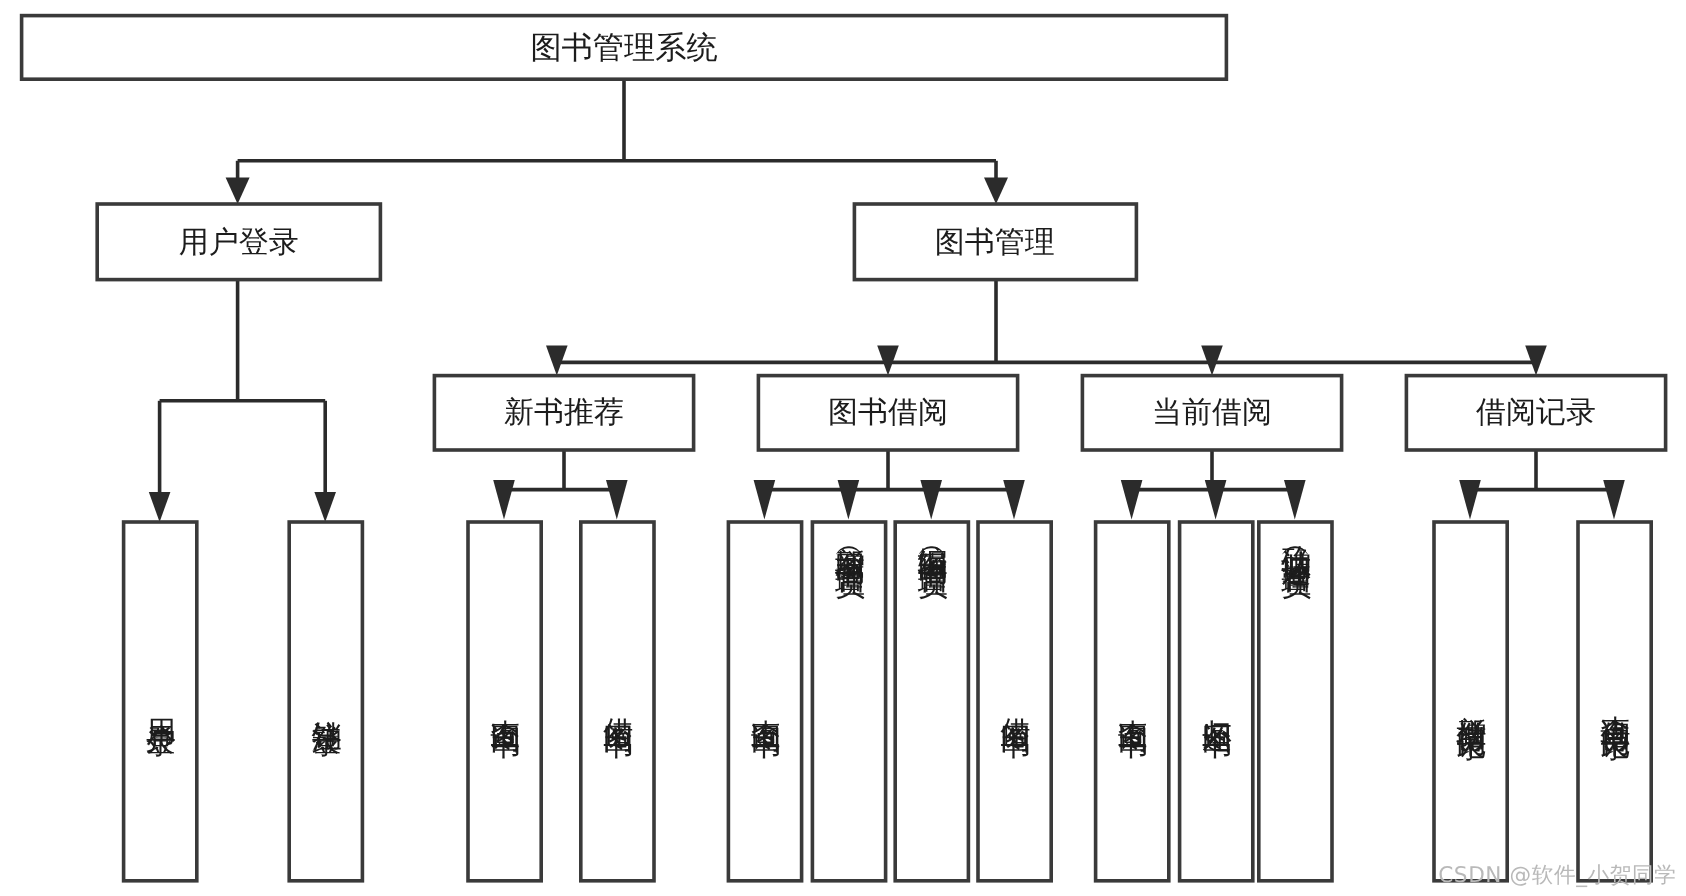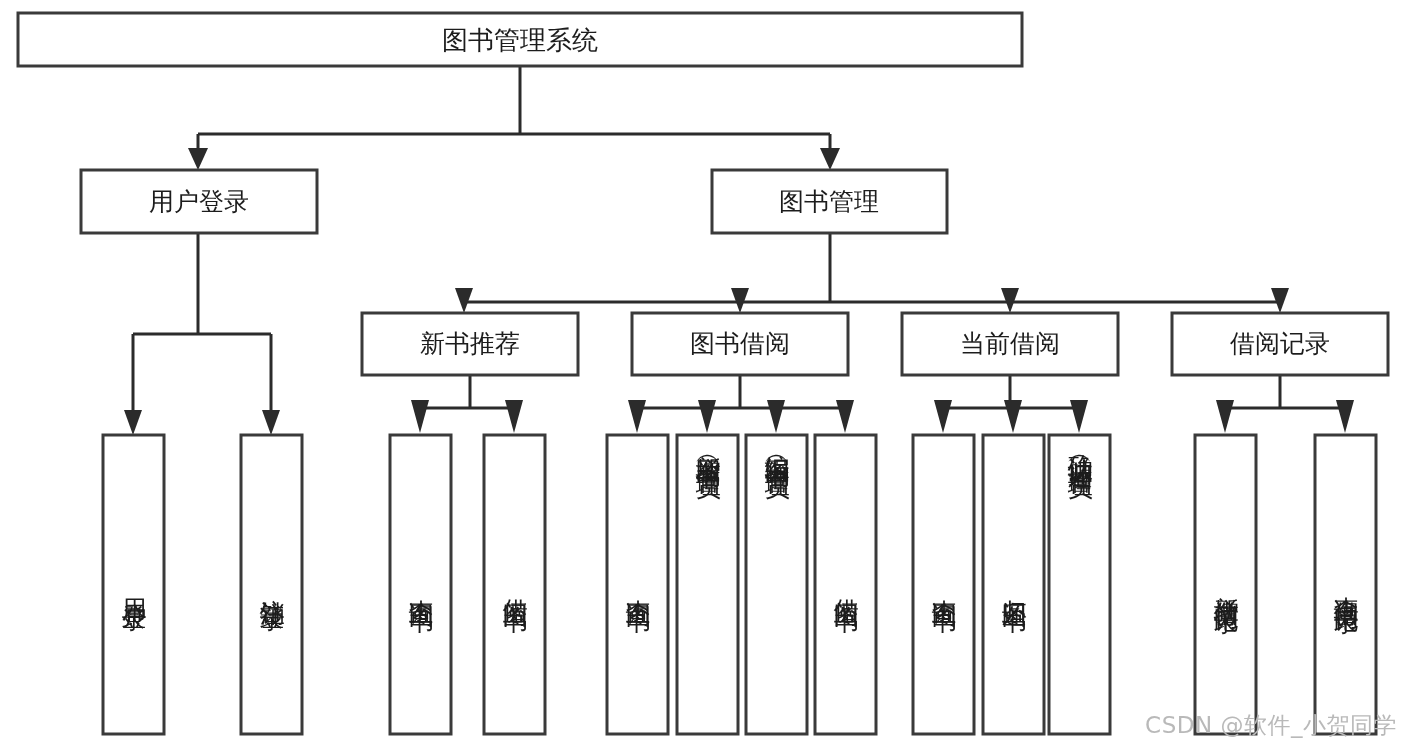--- a/index.html
+++ b/index.html
@@ -71,21 +71,21 @@
     letter-spacing: 3px;
     color: #1c1c1c;
     white-space: nowrap;
     text-align: center;
   }
   .watermark {
     position: absolute;
     right: 8px;
     bottom: 6px;
     font-family: "DejaVu Sans", "Liberation Sans", sans-serif;
-    font-size: 23px;
+    font-size: 18px;
     color: #b9b9b9;
     white-space: nowrap;
     letter-spacing: 0.5px;
   }
 </style>
 </head>
 <body>
 
 <div id="diagram-root">
 

